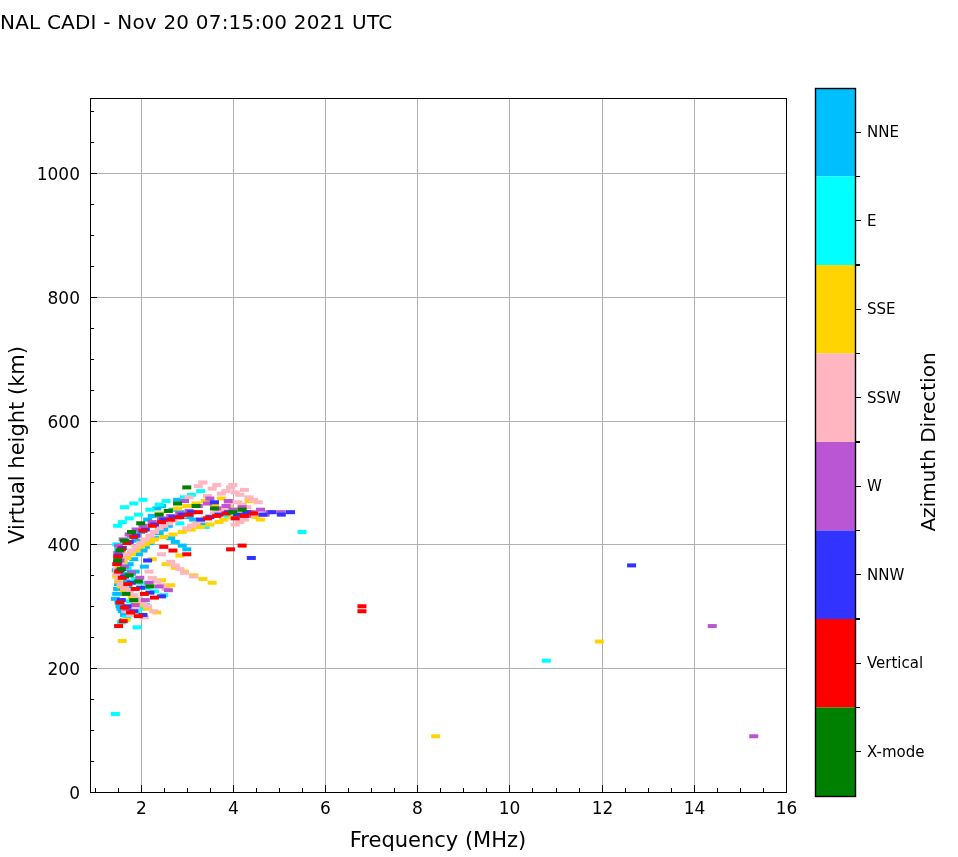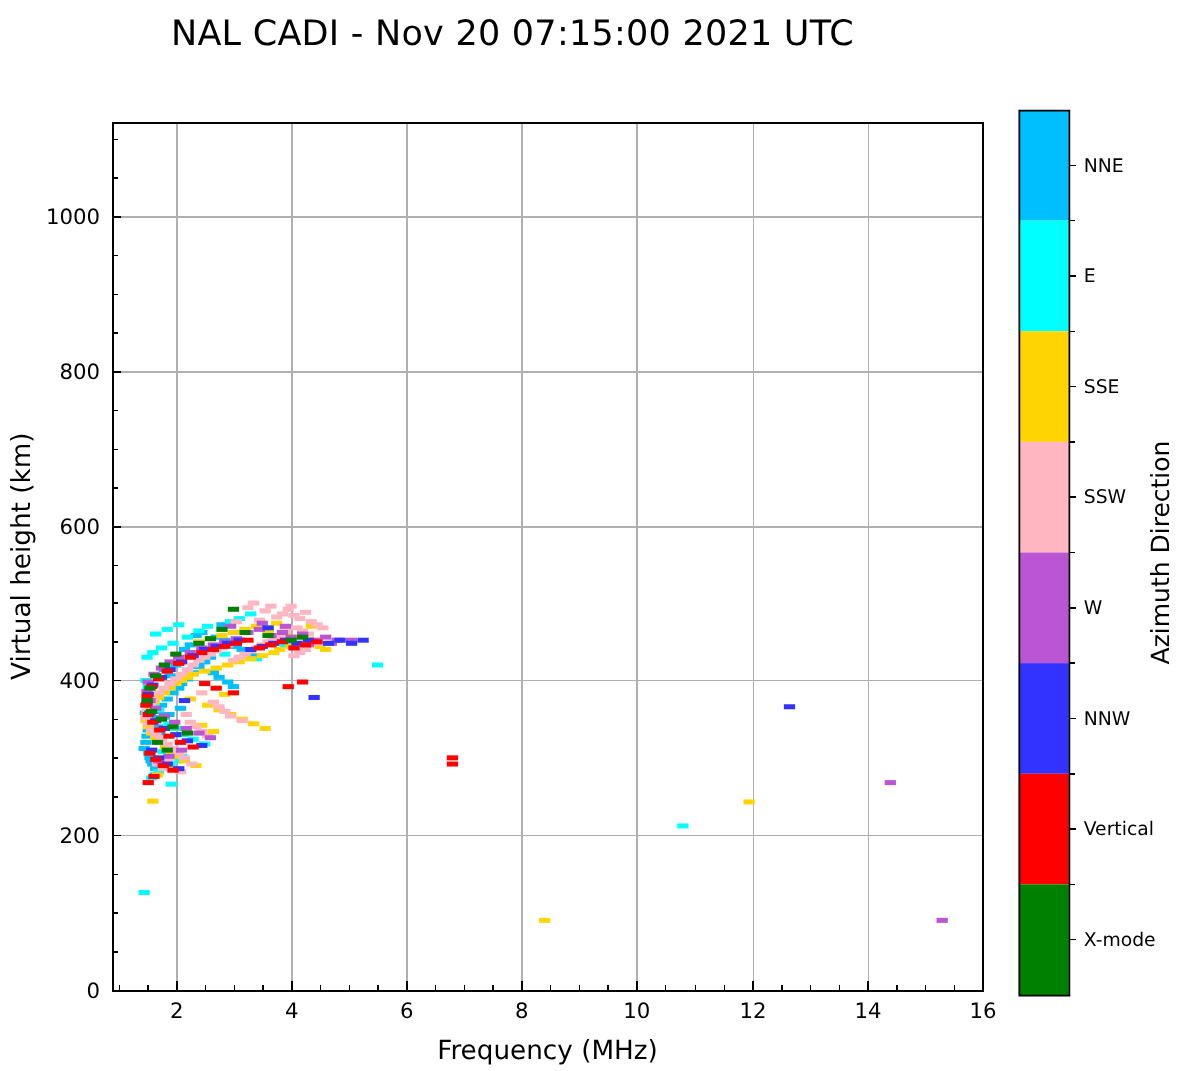--- a/index.html
+++ b/index.html
@@ -17,22 +17,21 @@
     position: relative;
     width: 958px;
     height: 857px;
     background: #ffffff;
   }
   .fig-title {
     position: absolute;
     left: 0;
     top: 10px;
     width: 820px;
-    text-align: center;
-    font-size: 28px;
+    font-size: 20px;
     color: #000000;
     font-family: "DejaVu Sans", sans-serif;
     letter-spacing: 0.2px;
   }
   svg { display: block; }
   #plot-svg {
     position: absolute;
     left: 0;
     top: 0;
   }

